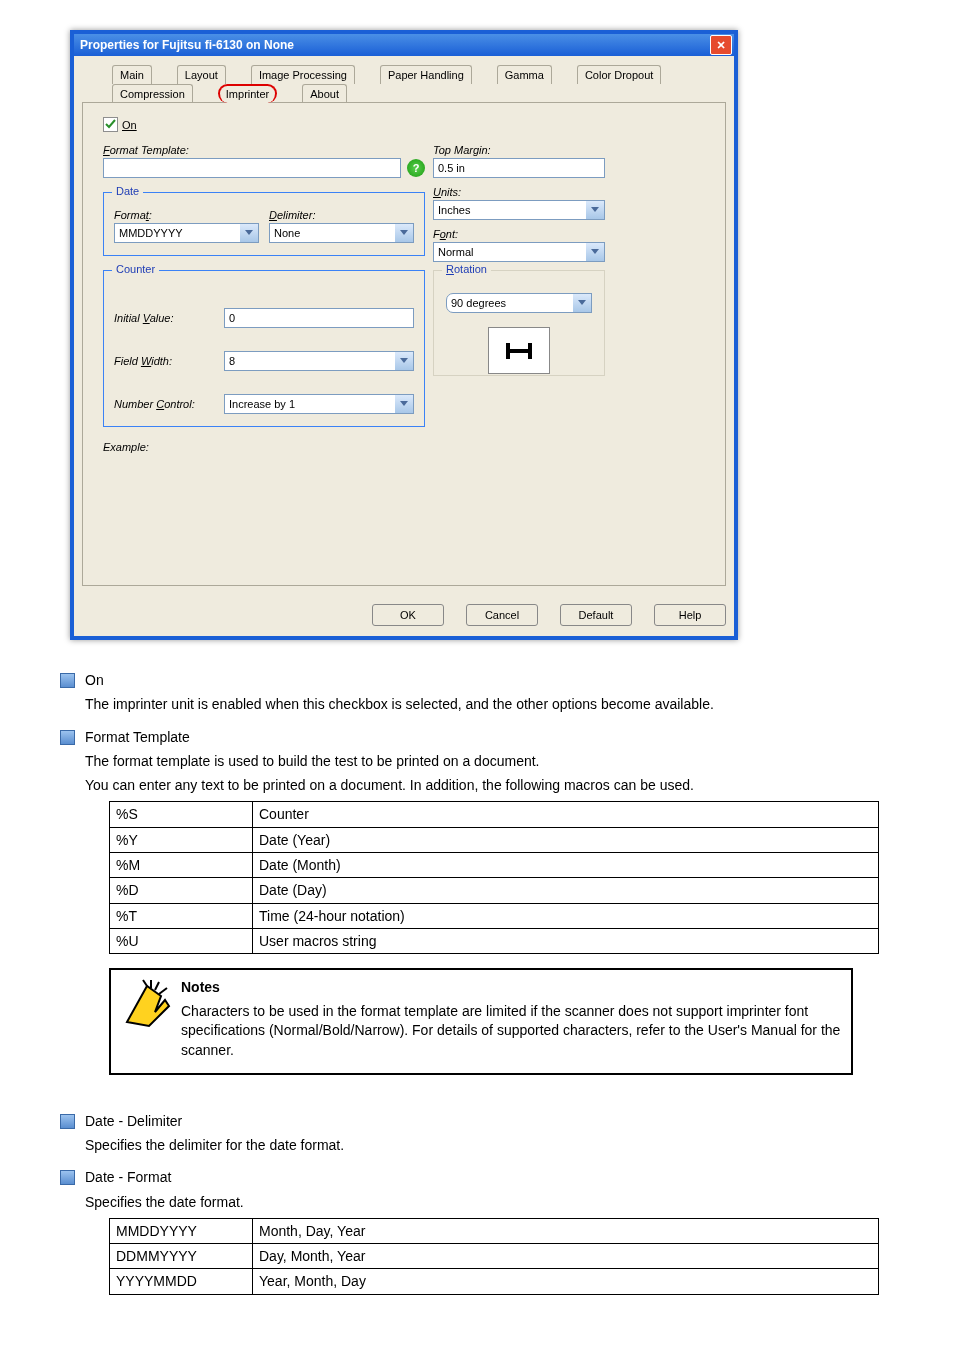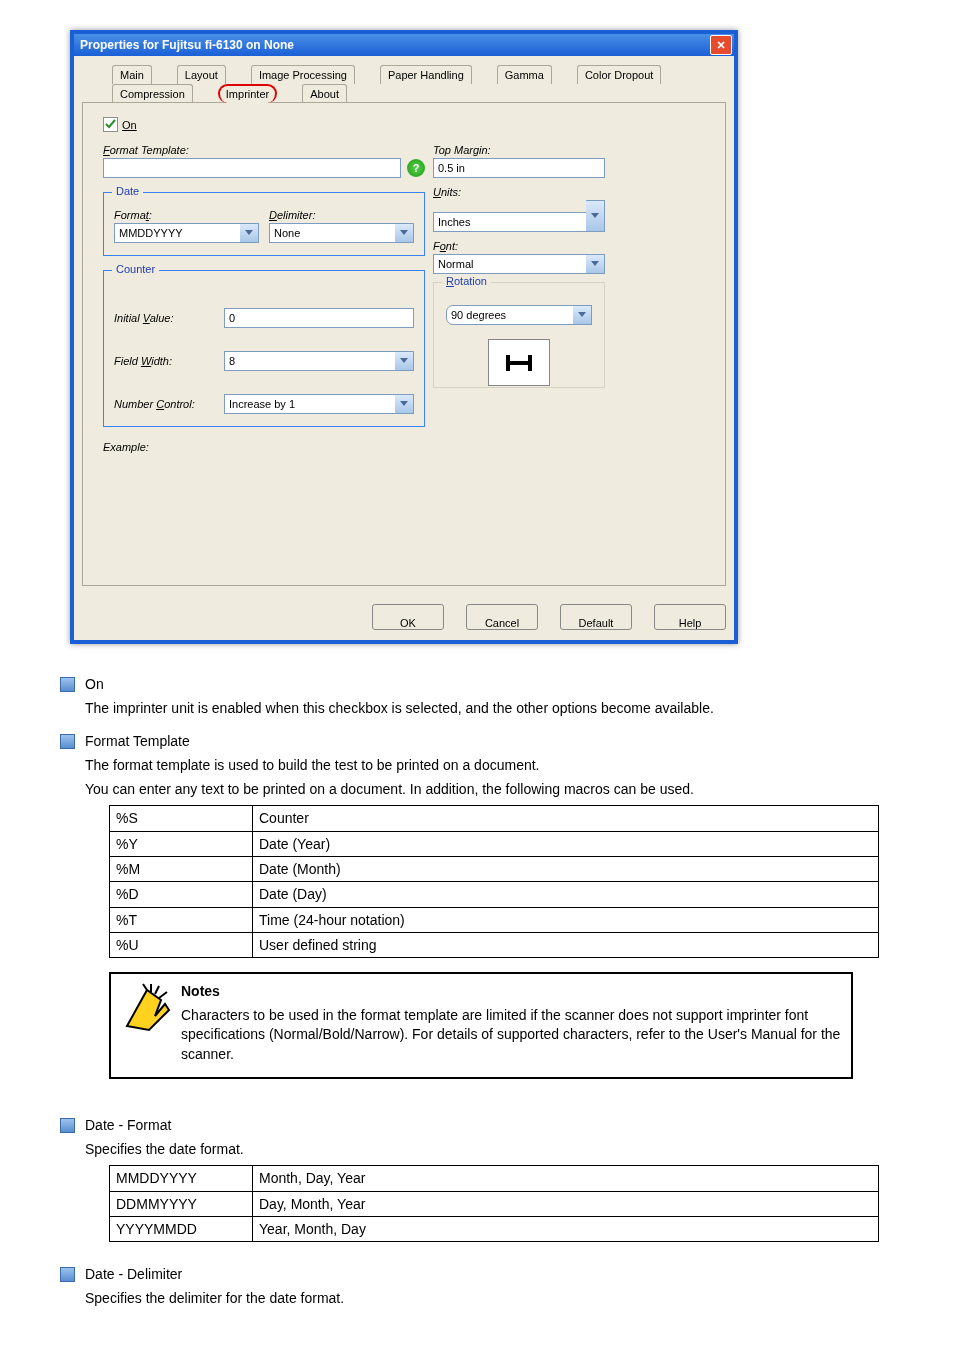--- a/index.html
+++ b/index.html
@@ -36,21 +36,21 @@
   .combo .textbox{width:100%;padding-right:18px;}
   .combo .arrow{position:absolute;right:0;top:0;bottom:0;width:18px;background:linear-gradient(#dbe9fb,#a8c7e8);border:1px solid #7c9cc0;border-left:none;display:flex;align-items:center;justify-content:center;}
   .combo .arrow svg{display:block;}
   .counter-grid{display:grid;grid-template-columns:110px 1fr;row-gap:23px;align-items:center;margin-top:23px;}
   .right-field{margin-bottom:8px;}
   .rotation-box{border:1px solid #d6d2c2;padding:22px 12px 1px 12px;position:relative;margin-top:6px;}
   .rotation-box .gb-title{position:absolute;top:-8px;left:8px;background:#efebde;padding:0 4px;font-size:11px;color:#1f3db5;}
   .preview{width:60px;height:45px;margin:14px auto 0 auto;border:1px solid #888;background:#fff;display:flex;align-items:center;justify-content:center;}
   .example-area{height:92px;margin:14px 0 0 0;}
   .btn-row{display:flex;justify-content:flex-end;gap:22px;margin-top:18px;}
-  .btn{min-width:72px;height:22px;border:1px solid #888;background:#efebde;border-radius:3px;font-size:11px;cursor:pointer;padding:12px 10px;}
+  .btn{min-width:72px;height:22px;border:1px solid #888;background:#efebde;border-radius:3px;font-size:11px;cursor:pointer;padding:4px 10px;}
   
   .doc{font-size:14px;line-height:1.45;color:#000;}
   .bullet-row{display:flex;align-items:flex-start;margin:8px 0 6px 0;}
   .square-bullet{width:13px;height:13px;background:linear-gradient(#9cc3ef,#5a8ed0);margin:3px 10px 0 0;flex-shrink:0;border:1px solid #3a6aa8;}
   .doc p{margin:4px 0;}
   .indent{margin-left:24px;}
   table.info{border-collapse:collapse;width:770px;margin:6px 0 14px 24px;font-size:14px;}
   table.info td{border:1px solid #000;padding:2px 6px;vertical-align:top;}
   table.info td.k{width:130px;white-space:nowrap;}
   .note-box{border:2px solid #000;width:720px;margin:10px 0 28px 24px;padding:8px 10px 12px 10px;display:flex;}
@@ -161,21 +161,21 @@
           </div>
 
           <div class="col-right">
             <div class="right-field">
               <div class="field-label">Top Margin:</div>
               <input class="textbox" style="width: 100%;" value="0.5 in">
             </div>
             <div class="right-field">
               <div class="field-label"><span class="u">U</span>nits:</div>
               <div class="combo">
-                <input class="textbox" style="width: 100%; margin-top: 12px;" value="Inches">
+                <input class="textbox" style="width: 100%;" value="Inches">
                 <div class="arrow">
                     <svg width="8" height="6">
                       <polygon points="0,0 8,0 4,5" fill="#4a6a9a"></polygon>
                     </svg>
                   </div>
               </div>
             </div>
             <div class="right-field">
               <div class="field-label">F<span class="u">o</span>nt:</div>
               <div class="combo">
@@ -252,37 +252,45 @@
           <tr>
                 <td class="k">%D</td>
                 <td>Date (Day)</td>
               </tr>
           <tr>
                 <td class="k">%T</td>
                 <td>Time (24-hour notation)</td>
               </tr>
           <tr>
                 <td class="k">%U</td>
-                <td>User defined string</td>
+                <td>User macros string</td>
               </tr>
         </tbody>
           </table>
 
         <div class="note-box">
           <div class="note-icon">
             <svg class="hand" width="56" height="52" viewBox="0 0 56 52">
               <polygon points="6,44 26,8 40,18 34,34 44,22 48,28 28,48" fill="#ffd21f" stroke="#000" stroke-width="2"></polygon>
               <path d="M26 8 L22 2 M30 10 L30 2 M34 12 L38 4 M38 16 L46 10" stroke="#000" stroke-width="2" fill="none"></path>
             </svg>
           </div>
           <div class="note-text">
             <div class="note-heading">Notes</div>
             <div>Characters to be used in the format template are limited if the scanner does not support imprinter font specifications (Normal/Bold/Narrow). For details of supported characters, refer to the User's Manual for the scanner.</div>
           </div>
         </div>
+      </div>
+    </div>
+
+    <div class="bullet-row">
+      <div class="square-bullet"></div>
+      <div>
+        <div>Date - Delimiter</div>
+        <p class="indent">Specifies the delimiter for the date format.</p>
       </div>
     </div>
 
     <div class="bullet-row">
       <div class="square-bullet"></div>
       <div style="width:100%">
         <div>Date - Format</div>
         <p class="indent">Specifies the date format.</p>
         <table class="info">
           <tbody>
@@ -296,23 +304,15 @@
               </tr>
           <tr>
                 <td class="k">YYYYMMDD</td>
                 <td>Year, Month, Day</td>
               </tr>
         </tbody>
           </table>
       </div>
     </div>
 
-    <div class="bullet-row">
-      <div class="square-bullet"></div>
-      <div>
-        <div>Date - Delimiter</div>
-        <p class="indent">Specifies the delimiter for the date format.</p>
-      </div>
-    </div>
-
   </div>
 
 </div>
 
 </body></html>

